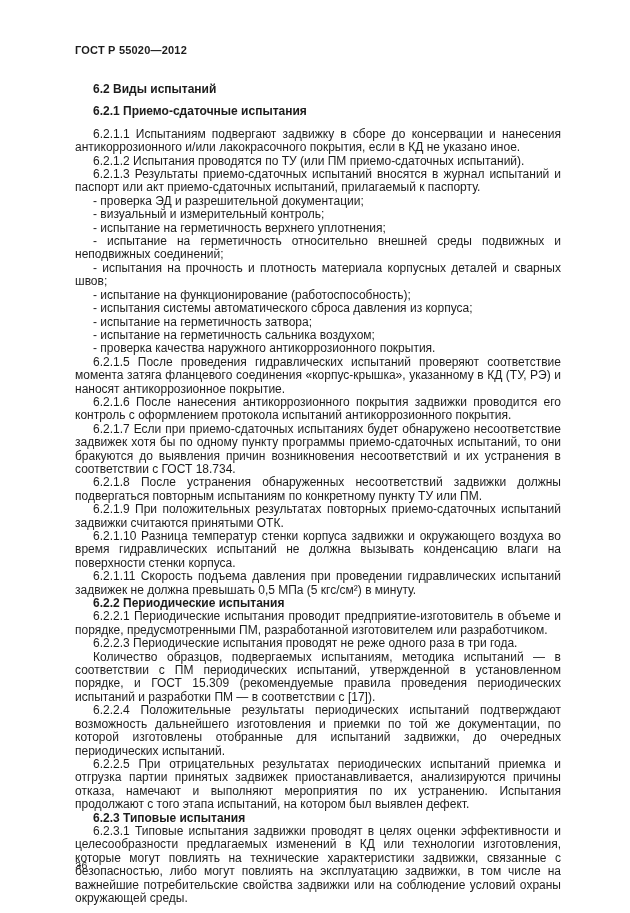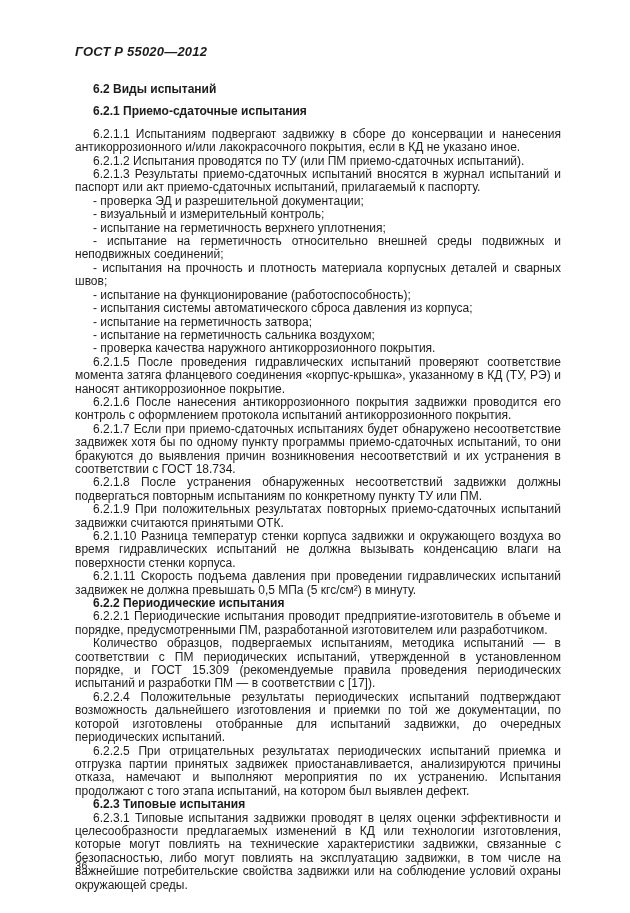--- a/index.html
+++ b/index.html
@@ -13,24 +13,23 @@
     height: 913px;
     background: #ffffff;
     overflow: hidden;
     font-family: "Liberation Sans", sans-serif;
     color: #1c1c1c;
   }
   .doc-header {
     position: absolute;
     top: 44px;
     left: 75px;
-    font-size: 13px;
+    font-size: 11px;
     font-weight: bold;
     letter-spacing: 0.2px;
-    font-style: italic;
   }
   .doc-body {
     position: absolute;
     top: 83px;
     left: 75px;
     width: 486px;
     font-size: 12px;
     line-height: 13.4px;
     text-align: justify;
   }
@@ -78,20 +77,21 @@
       <p class="list-item">- проверка качества наружного антикоррозионного покрытия.</p>
       <p class="para">6.2.1.5 После проведения гидравлических испытаний проверяют соответствие момента затяга фланцевого соединения «корпус-крышка», указанному в КД (ТУ, РЭ) и наносят антикоррозионное покрытие.</p>
       <p class="para">6.2.1.6 После нанесения антикоррозионного покрытия задвижки проводится его контроль с оформлением протокола испытаний антикоррозионного покрытия.</p>
       <p class="para">6.2.1.7 Если при приемо-сдаточных испытаниях будет обнаружено несоответствие задвижек хотя бы по одному пункту программы приемо-сдаточных испытаний, то они бракуются до выявления причин возникновения несоответствий и их устранения в соответствии с ГОСТ 18.734.</p>
       <p class="para">6.2.1.8 После устранения обнаруженных несоответствий задвижки должны подвергаться повторным испытаниям по конкретному пункту ТУ или ПМ.</p>
       <p class="para">6.2.1.9 При положительных результатах повторных приемо-сдаточных испытаний задвижки считаются принятыми ОТК.</p>
       <p class="para">6.2.1.10 Разница температур стенки корпуса задвижки и окружающего воздуха во время гидравлических испытаний не должна вызывать конденсацию влаги на поверхности стенки корпуса.</p>
       <p class="para">6.2.1.11 Скорость подъема давления при проведении гидравлических испытаний задвижек не должна превышать 0,5 МПа (5 кгс/см²) в минуту.</p>
       <p class="heading">6.2.2 Периодические испытания</p>
       <p class="para">6.2.2.1 Периодические испытания проводит предприятие-изготовитель в объеме и порядке, предусмотренными ПМ, разработанной изготовителем или разработчиком.</p>
+      <p class="para">6.2.2.3 Периодические испытания проводят не реже одного раза в три года.</p>
       <p class="para">Количество образцов, подвергаемых испытаниям, методика испытаний — в соответствии с ПМ периодических испытаний, утвержденной в установленном порядке, и ГОСТ 15.309 (рекомендуемые правила проведения периодических испытаний и разработки ПМ — в соответствии с [17]).</p>
       <p class="para">6.2.2.4 Положительные результаты периодических испытаний подтверждают возможность дальнейшего изготовления и приемки по той же документации, по которой изготовлены отобранные для испытаний задвижки, до очередных периодических испытаний.</p>
       <p class="para">6.2.2.5 При отрицательных результатах периодических испытаний приемка и отгрузка партии принятых задвижек приостанавливается, анализируются причины отказа, намечают и выполняют мероприятия по их устранению. Испытания продолжают с того этапа испытаний, на котором был выявлен дефект.</p>
       <p class="heading">6.2.3 Типовые испытания</p>
       <p class="para">6.2.3.1 Типовые испытания задвижки проводят в целях оценки эффективности и целесообразности предлагаемых изменений в КД или технологии изготовления, которые могут повлиять на технические характеристики задвижки, связанные с безопасностью, либо могут повлиять на эксплуатацию задвижки, в том числе на важнейшие потребительские свойства задвижки или на соблюдение условий охраны окружающей среды.</p>
     </div>
 
   <div class="page-number">36</div>
 </div>
 

